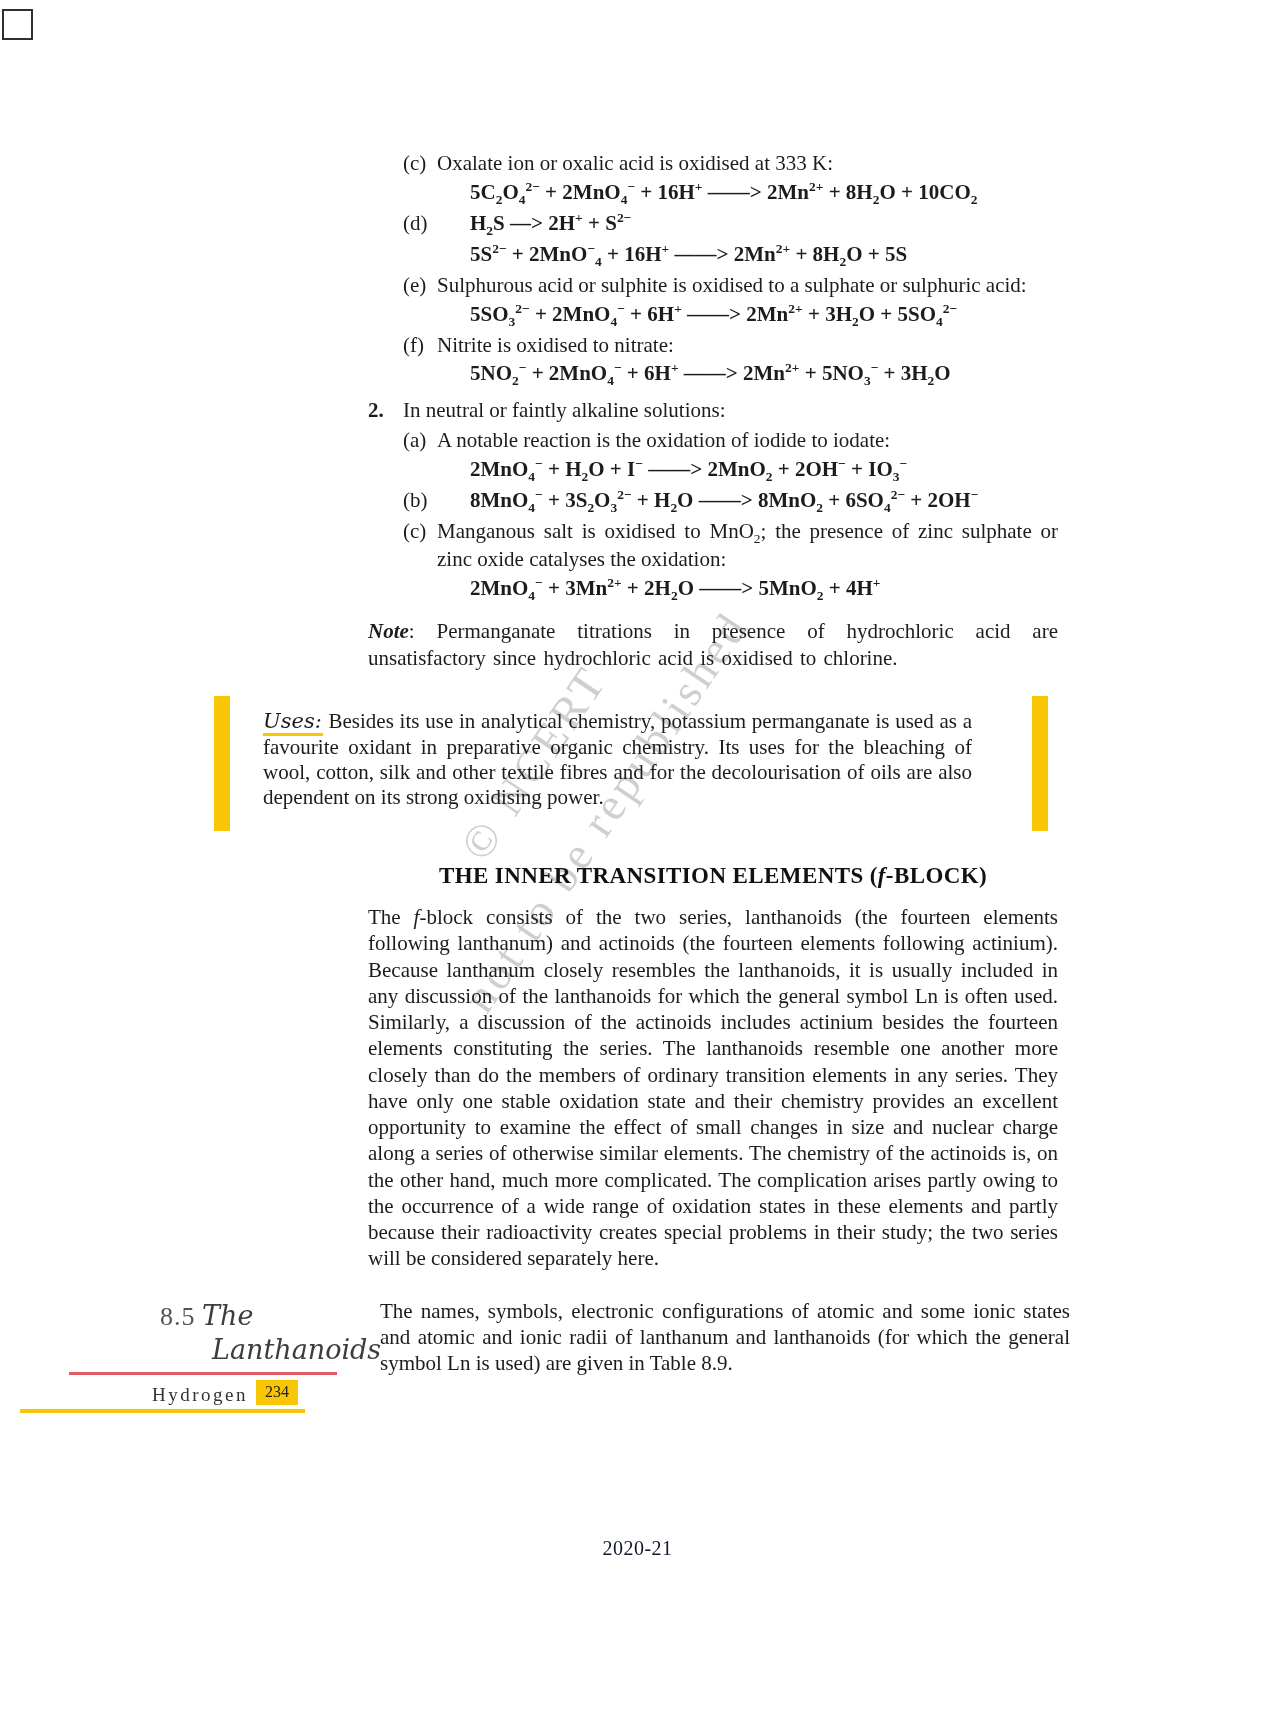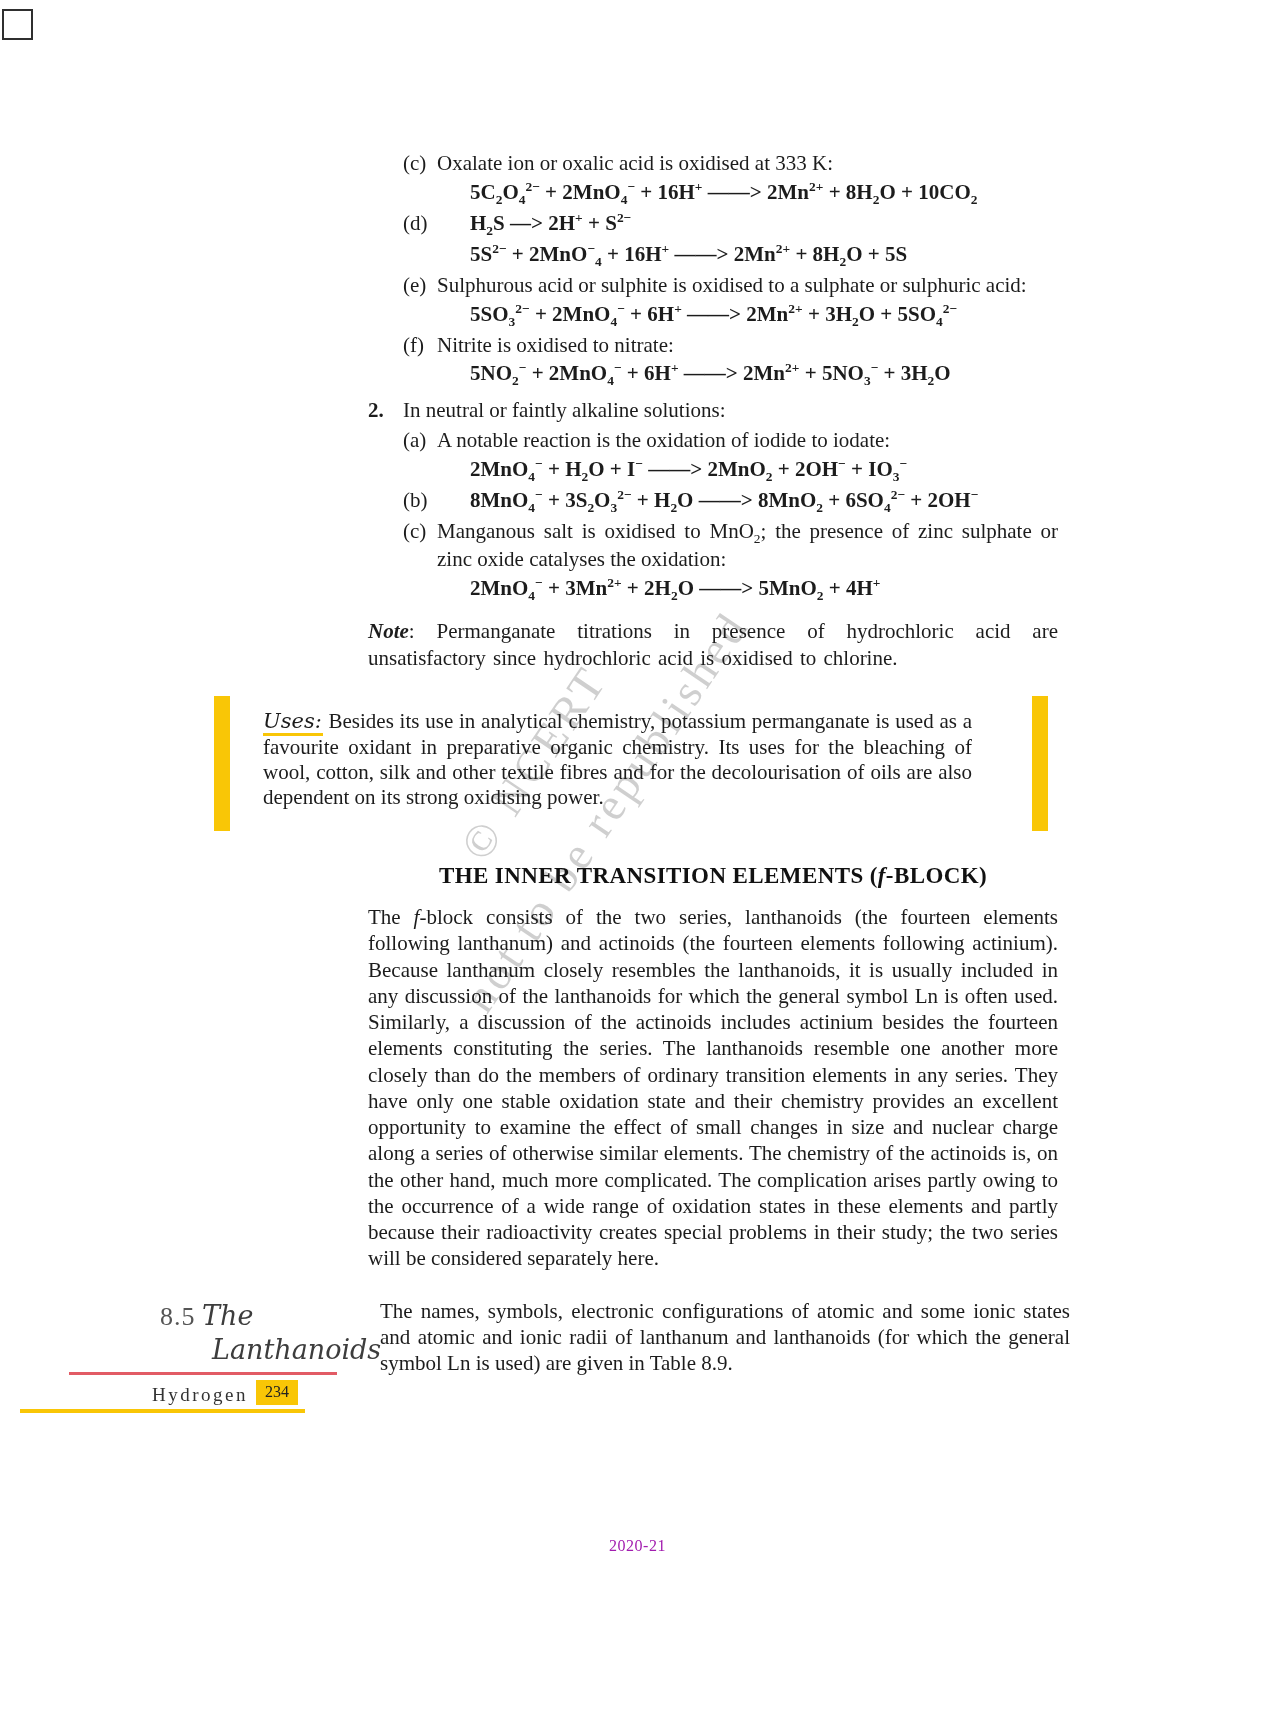--- a/index.html
+++ b/index.html
@@ -70,21 +70,21 @@
 
   
   .page-footer { position:absolute; left:0; top:1383px; width:340px; height:40px; z-index:1; }
   .subject { position:absolute; left:152px; top:1px; font-size:19px; letter-spacing:2.5px; color:#333; }
   .pagenum {
     position:absolute; left:256px; top:-3px; background:var(--accent-yellow,#F9C606);
     padding:3px 9px 4px; font-size:16px; color:#222;
   }
   .yellow-rule { position:absolute; left:20px; top:26px; width:285px; height:4px; background:var(--accent-yellow,#F9C606); }
 
-  .year { position:absolute; left:0; top:1537px; width:1275px; text-align:center; font-size:16px; letter-spacing:0.5px; color:#a21caf; z-index:1; }
+  .year { position:absolute; left:0; top:1537px; width:1275px; text-align:center; font-size:20px; letter-spacing:0.5px; color:#0f172a; z-index:1; }
 </style>
 </head>
 <body>
 
 <div class="page">
 
   <div class="reg-square"></div>
 
   <div class="watermark">
     <div>© NCERT</div>

